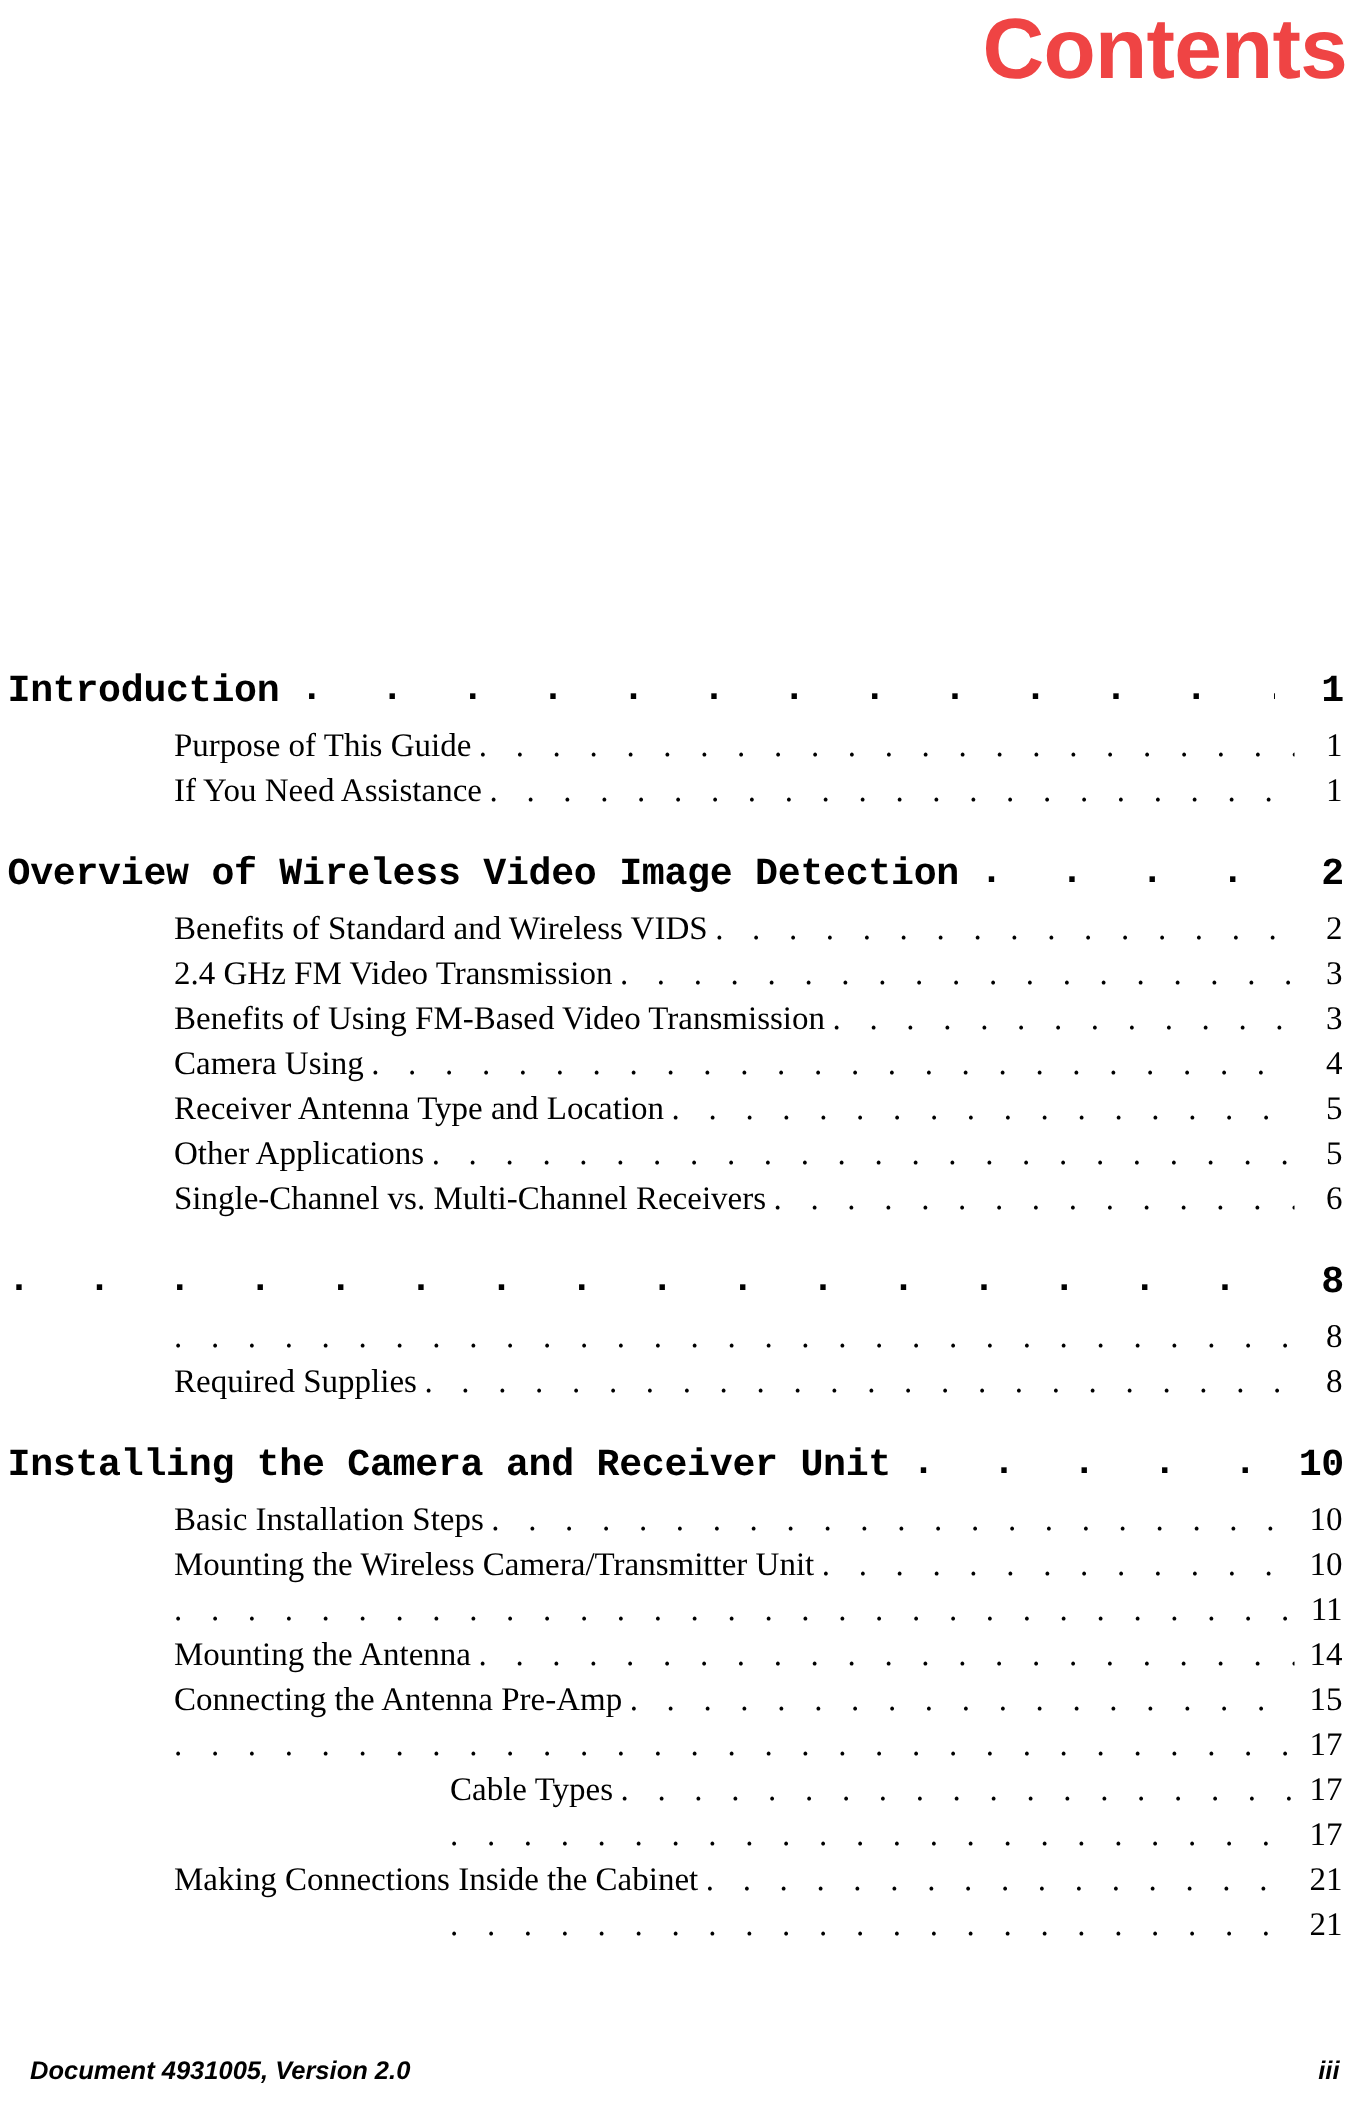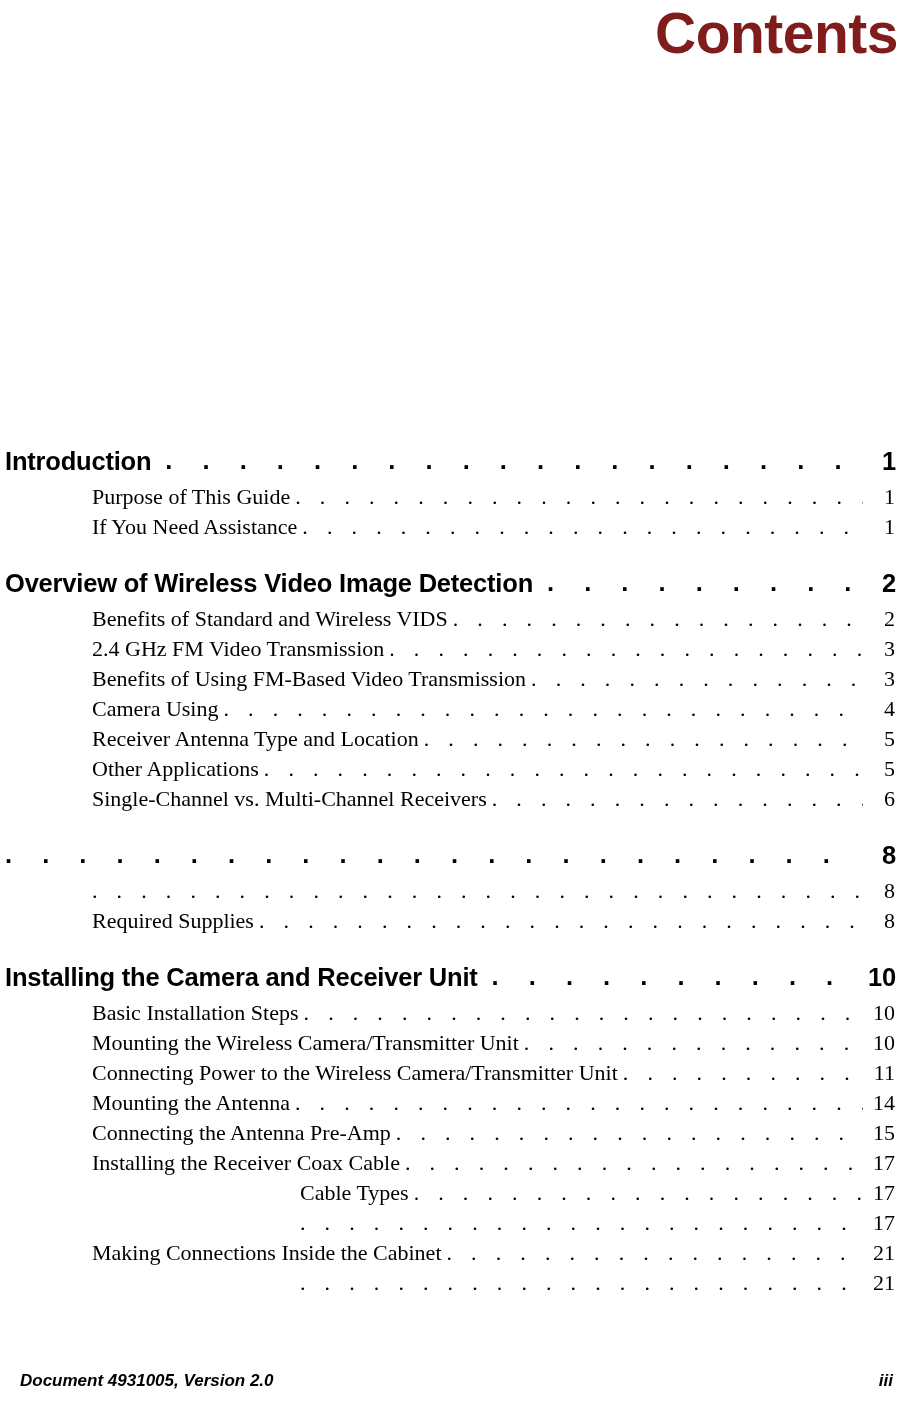--- a/index.html
+++ b/index.html
@@ -28,21 +28,21 @@
     position: absolute;
     left: 0;
     top: 2px;
     width: 898px;
     text-align: right;
     font-family: "Liberation Sans", sans-serif;
     font-weight: bold;
     font-size: 57px;
     line-height: 62px;
     letter-spacing: -0.5px;
-    color: #7f1d1d;
+    color: #ef4444;
   }
 
   
   .toc {
     position: absolute;
     left: 0;
     top: 446px;
     width: 901px;
   }
 
@@ -70,42 +70,42 @@
     text-align: right;
     white-space: nowrap;
   }
 
   
   .lvl1 {
     padding-left: 5px;
     padding-right: 5px;
     margin-top: 26px;
     margin-bottom: 6px;
-    font-family: Liberation Sans, sans-serif;
+    font-family: Liberation Mono, monospace;
     font-weight: bold;
     font-size: 25.5px;
     line-height: 30px;
     letter-spacing: -0.2px;
   }
   .lvl1 .entry-label { padding-right: 14px; }
   .lvl1 .leader {
     font-size: 25.5px;
     letter-spacing: 11.5px;
     position: relative;
     top: -1px;
   }
   .lvl1 .entry-page {
     min-width: 34px;
     padding-left: 12px;
     font-size: 25.5px;
   }
 
   
   .lvl2 {
-    padding-left: 92px;
+    padding-left: 116px;
     padding-right: 6px;
     font-family: "Liberation Serif", "DejaVu Serif", serif;
     font-weight: normal;
     font-size: 22px;
     line-height: 30px;
   }
   .lvl2 .entry-label { padding-right: 5px; }
   .lvl2 .leader {
     font-size: 22px;
     letter-spacing: 6.8px;
@@ -248,36 +248,34 @@
           <span class="entry-label">Basic Installation Steps</span>
           <span class="leader">. . . . . . . . . . . . . . . . . . . . . . . . . . . . . . . . . . . . . . . . . . . . . . . . . . . . . . . . . . . . . . . . .</span>
           <span class="entry-page">10</span>
         </div>
         <div class="toc-entry lvl2">
           <span class="entry-label">Mounting the Wireless Camera/Transmitter Unit</span>
           <span class="leader">. . . . . . . . . . . . . . . . . . . . . . . . . . . . . . . . . . . . . . . . . . . . . . . . . . . . . . . . . . . . . . . . .</span>
           <span class="entry-page">10</span>
         </div>
         <div class="toc-entry lvl2">
-          <span class="entry-label">Connecting Power to the Wireless Camera/Transmitter Unit</span>
           <span class="leader">. . . . . . . . . . . . . . . . . . . . . . . . . . . . . . . . . . . . . . . . . . . . . . . . . . . . . . . . . . . . . . . . .</span>
           <span class="entry-page">11</span>
         </div>
         <div class="toc-entry lvl2">
           <span class="entry-label">Mounting the Antenna</span>
           <span class="leader">. . . . . . . . . . . . . . . . . . . . . . . . . . . . . . . . . . . . . . . . . . . . . . . . . . . . . . . . . . . . . . . . .</span>
           <span class="entry-page">14</span>
         </div>
         <div class="toc-entry lvl2">
           <span class="entry-label">Connecting the Antenna Pre-Amp</span>
           <span class="leader">. . . . . . . . . . . . . . . . . . . . . . . . . . . . . . . . . . . . . . . . . . . . . . . . . . . . . . . . . . . . . . . . .</span>
           <span class="entry-page">15</span>
         </div>
         <div class="toc-entry lvl2">
-          <span class="entry-label">Installing the Receiver Coax Cable</span>
           <span class="leader">. . . . . . . . . . . . . . . . . . . . . . . . . . . . . . . . . . . . . . . . . . . . . . . . . . . . . . . . . . . . . . . . .</span>
           <span class="entry-page">17</span>
         </div>
         <div class="toc-entry lvl3">
           <span class="entry-label">Cable Types</span>
           <span class="leader">. . . . . . . . . . . . . . . . . . . . . . . . . . . . . . . . . . . . . . . . . . . . . . . . . . . . . . . . . . . . . . . . .</span>
           <span class="entry-page">17</span>
         </div>
         <div class="toc-entry lvl3">
           <span class="leader">. . . . . . . . . . . . . . . . . . . . . . . . . . . . . . . . . . . . . . . . . . . . . . . . . . . . . . . . . . . . . . . . .</span>

